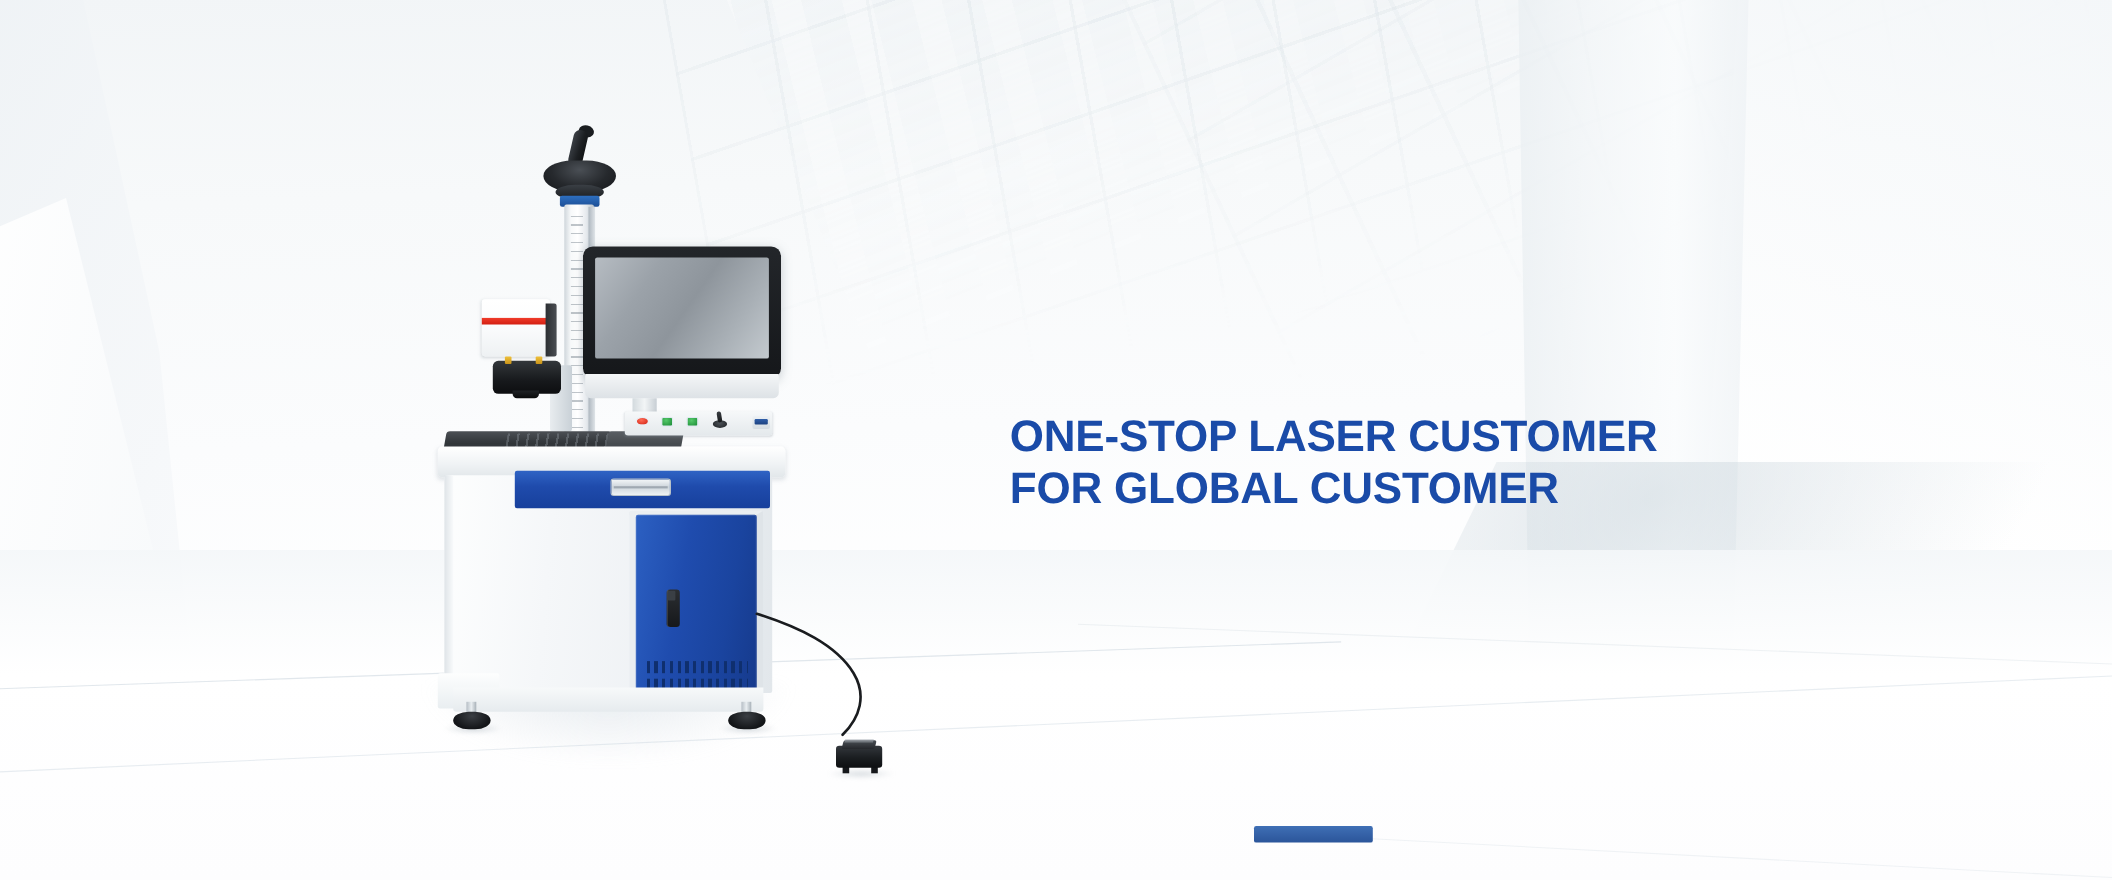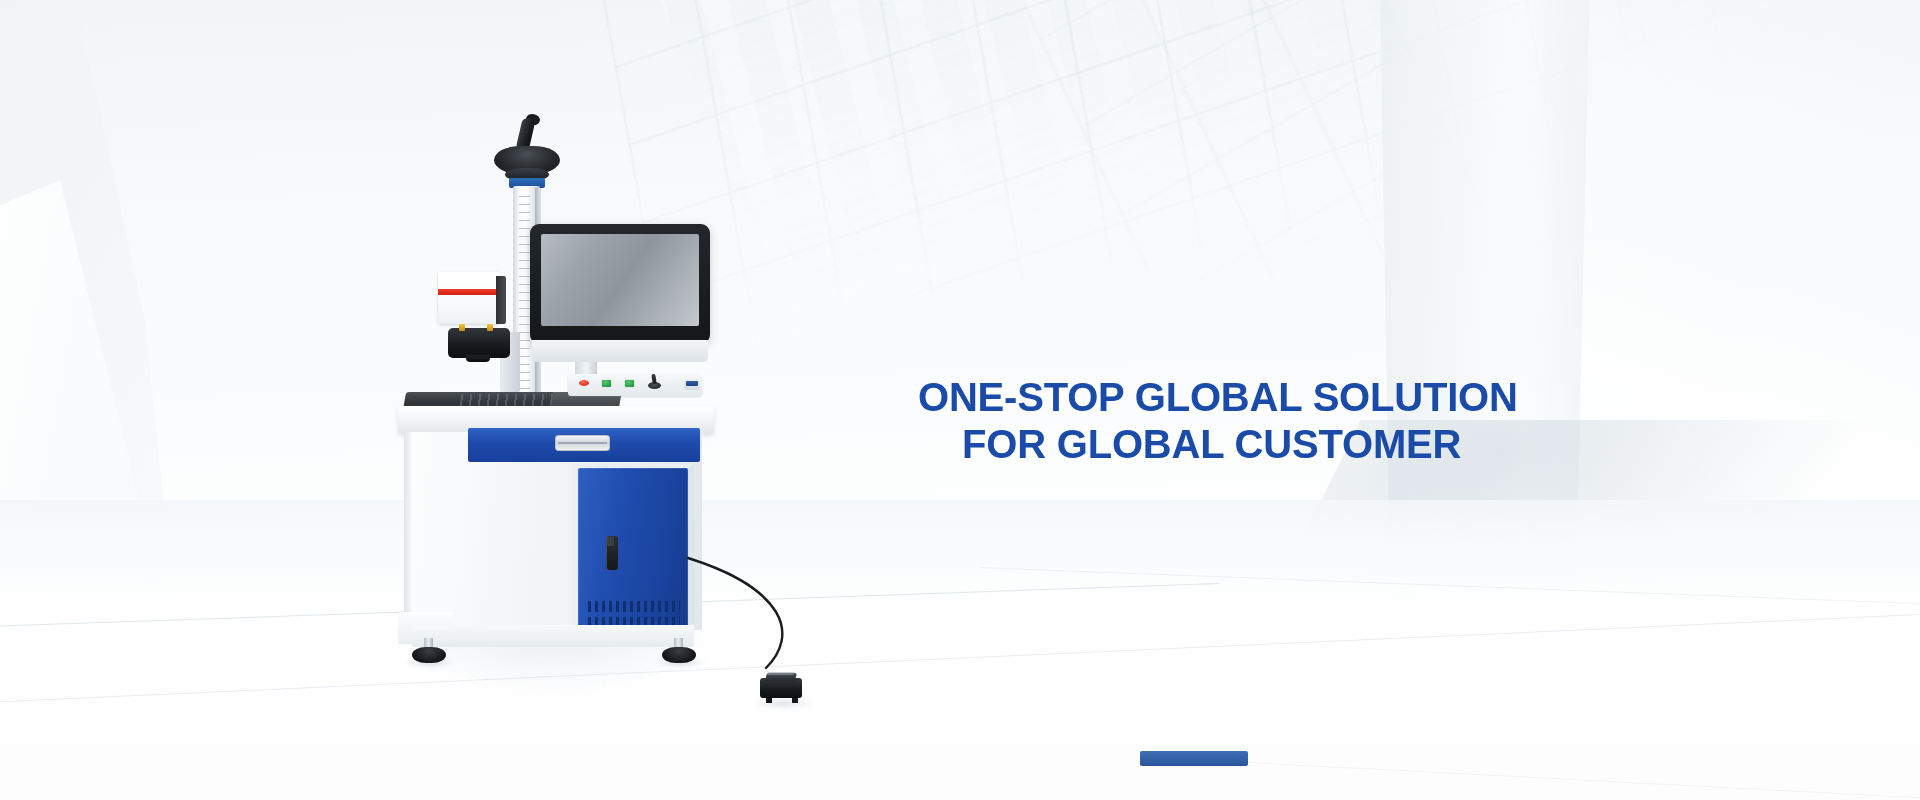--- a/index.html
+++ b/index.html
@@ -485,21 +485,21 @@
     width:640px;
   }
   .headline{
     font-size:40px;
     font-weight:bold;
     line-height:1.16;
     color:#1a4ba8;
     letter-spacing:-.2px;
     white-space:pre-line;
   }
-  .headline .l2{ display:block;margin-left:44px; }
+  .headline .l2{ display:block; }
   .subcopy{
     margin-top:26px;
     font-size:17.5px;
     line-height:1.58;
     color:#33508f;
     font-weight:400;
   }
   .subcopy .num{ font-weight:bold; color:#1a4ba8; }
 </style>
 </head>
@@ -595,18 +595,18 @@
     <div class="pedal-shadow"></div>
     <div class="pedal-leg pl1"></div>
     <div class="pedal-leg pl2"></div>
     <div class="pedal"></div>
     <div class="pedal-top"></div>
     <div class="pedal-lip"></div>
   </div>
 
   <div class="copy">
     <h1 class="headline">
-      <span>ONE-STOP GLOBAL SOLUTION</span>
+      <span>ONE-STOP LASER CUSTOMER</span>
       <span class="l2">FOR GLOBAL CUSTOMER</span>
     </h1>
   </div>
 
 </div>
 
 </body></html>

